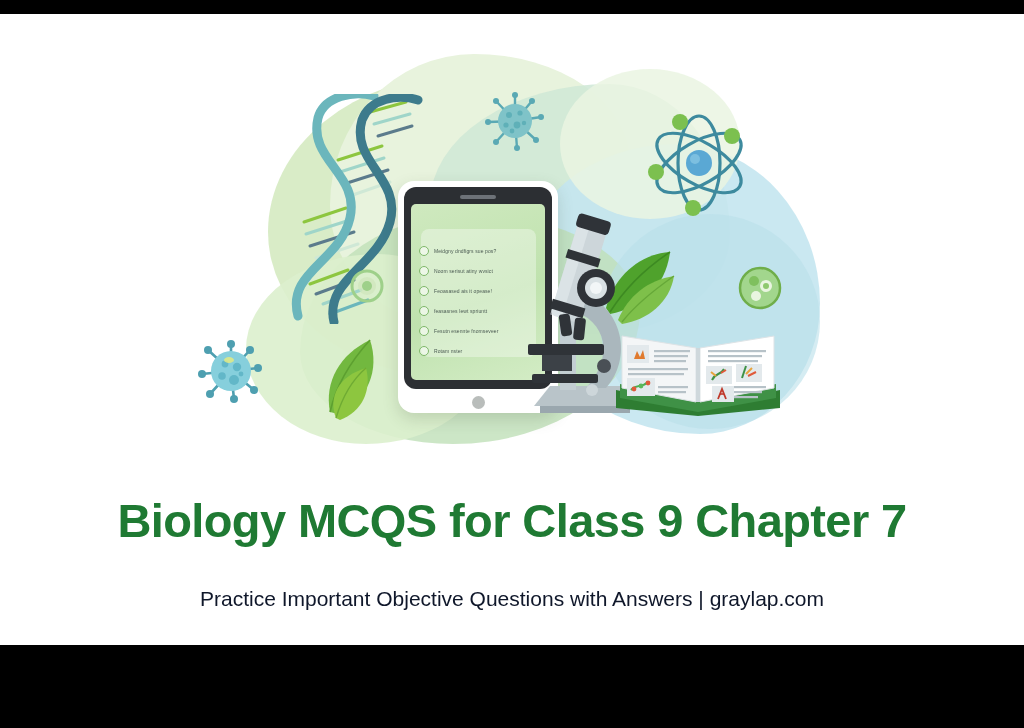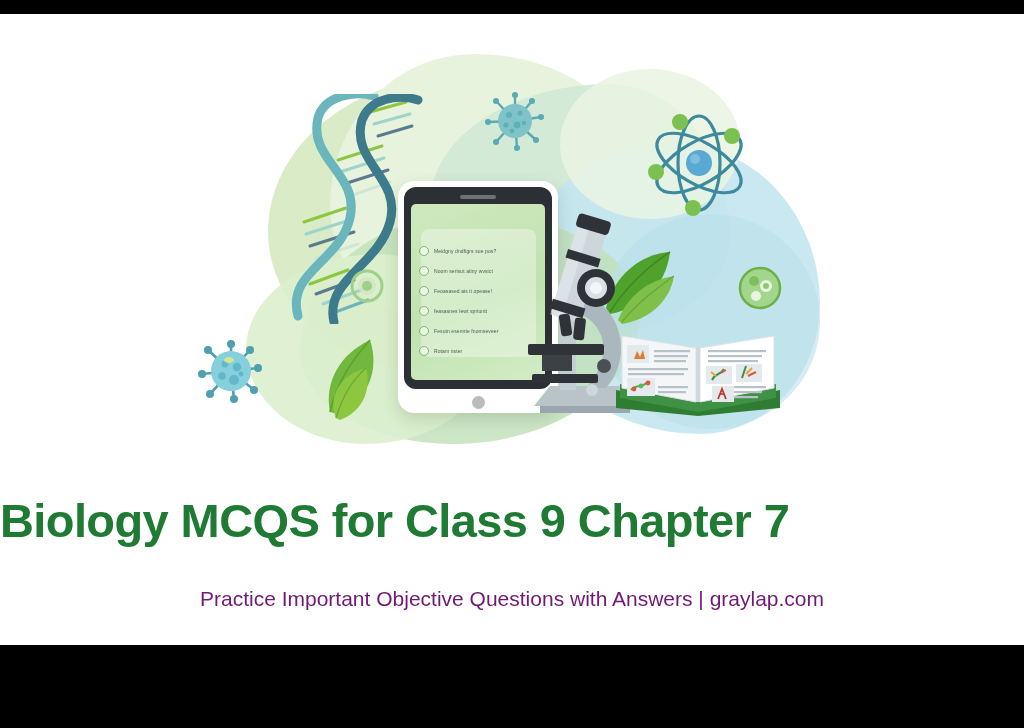--- a/index.html
+++ b/index.html
@@ -187,35 +187,36 @@
   .leaves-right { position: absolute; left: 600px; top: 232px; }
 
   
   .book { position: absolute; left: 612px; top: 300px; }
 
   
   .title {
     position: absolute;
     left: 0; top: 448px;
     width: 1024px;
+    text-align: center;
     font-family: "Liberation Sans", sans-serif;
     font-weight: 700;
     font-size: 47px;
     letter-spacing: -0.6px;
     color: #1f7a33;
   }
   .subtitle {
     position: absolute;
     left: 0; top: 552px;
     width: 1024px;
     text-align: center;
     font-family: "Liberation Sans", sans-serif;
     font-weight: 400;
     font-size: 21px;
-    color: #701a75;
+    color: #0f172a;
   }
 </style>
 </head>
 <body>
 
 <div id="stage">
 
   <div class="bar-top"></div>
 
   <div class="canvas">

